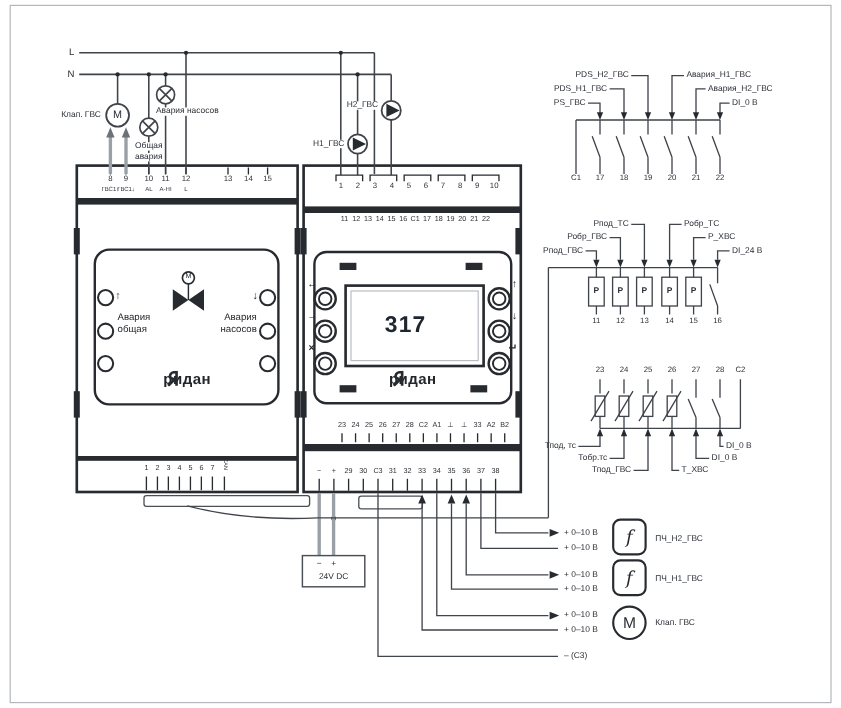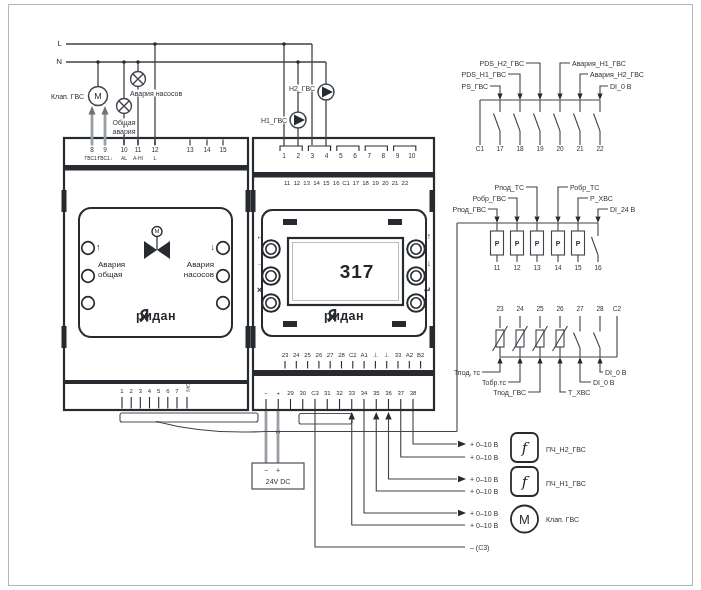--- a/index.html
+++ b/index.html
@@ -364,21 +364,21 @@
       </svg>
   <span>ридан</span>
 </div>
 <div class="brand" style="left:344px;top:316px">
   <svg width="13" height="13" viewBox="0 0 13 13">
         <path d="M11,12.5 V1 C4,1 4,7 9.5,7 L4,12.5" fill="none" stroke="#272b30" stroke-width="2.2"></path>
       </svg>
   <span>ридан</span>
 </div>
 
-<span id="display-val" style="left:357px;top:271.5px">317</span>
+<span id="display-val" style="left:338px;top:271.5px">317</span>
 <span class="lbl btn-ic" style="left:256px;top:236px">←</span>
 <span class="lbl btn-ic" style="left:256px;top:263px">→</span>
 <span class="lbl btn-ic" style="left:257px;top:290px">×</span>
 <span class="lbl btn-ic r" style="left:431px;top:236px">↑</span>
 <span class="lbl btn-ic r" style="left:431px;top:263px">↓</span>
 <span class="lbl btn-ic r" style="left:431px;top:290px">↵</span>
 
 <span class="lbl r" style="left:488px;top:86px">PS_ГВС</span>
 <span class="lbl r" style="left:506px;top:74px">PDS_H1_ГВС</span>
 <span class="lbl r" style="left:524px;top:63px">PDS_H2_ГВС</span>

